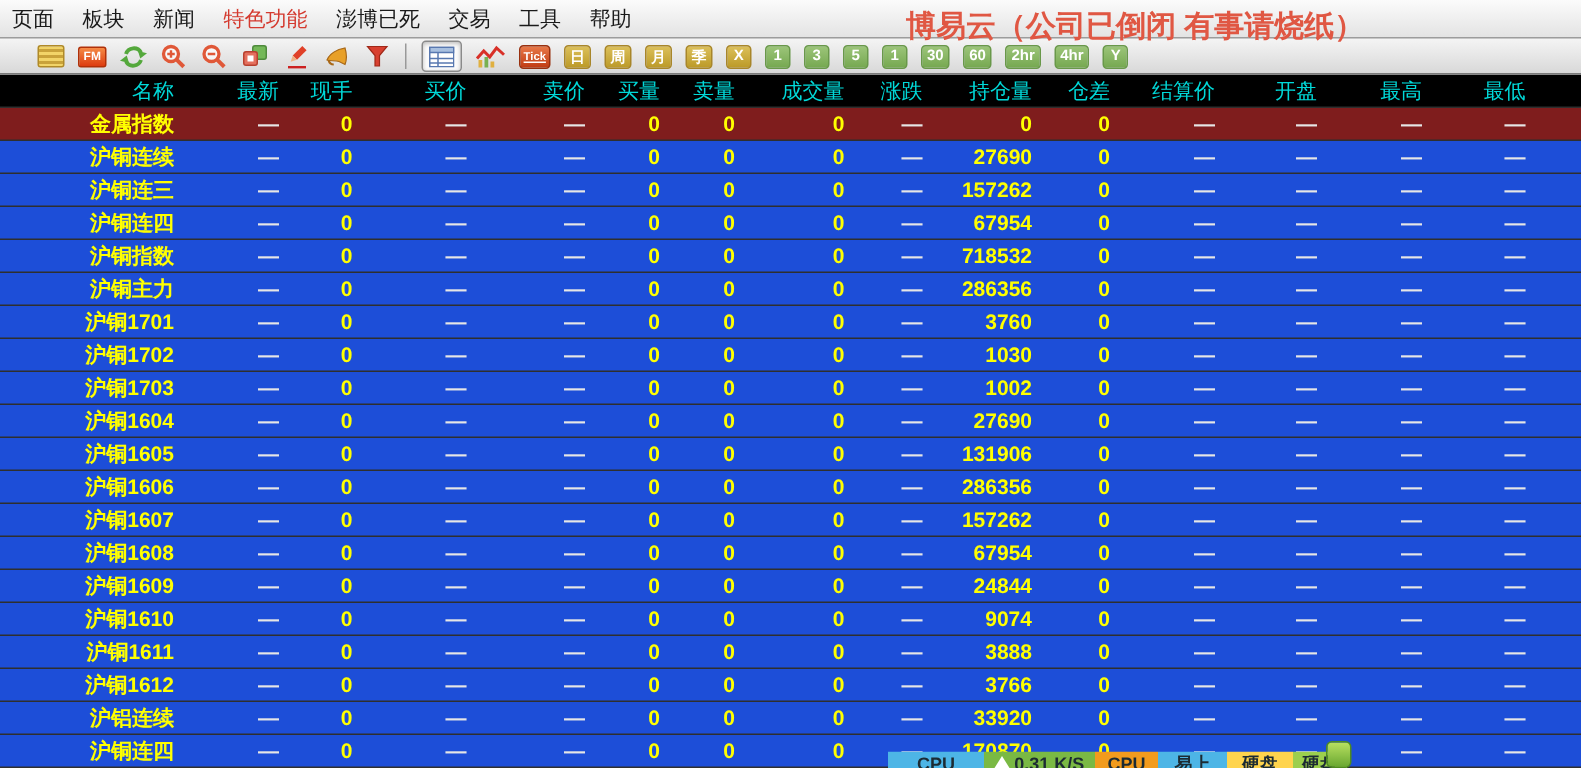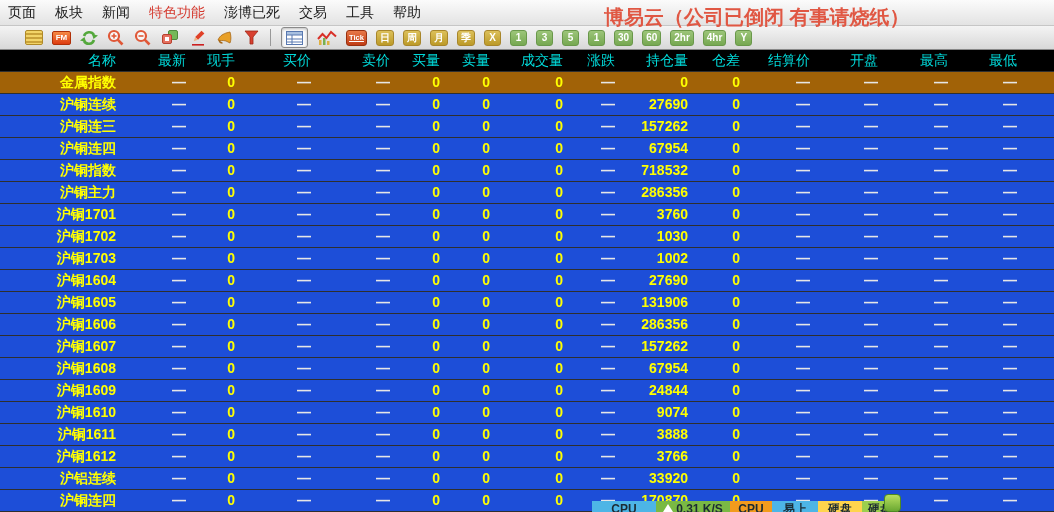--- a/index.html
+++ b/index.html
@@ -52,21 +52,21 @@
     min-width:17px; height:16px; padding:0 3px; border-radius:3px;
     color:#fff; font-size:10px; font-weight:bold;
     display:inline-flex; align-items:center; justify-content:center; cursor:pointer;
   }
   .pbtn.yellow { background:linear-gradient(#dcc05a,#bc9a28); border:1px solid #a8862a; }
   .pbtn.green  { background:linear-gradient(#9cc579,#76a851); border:1px solid #69984a; }
   
   .theader { display:flex; height:22px; background:#000; color:#00d9d9; font-size:14px;
     border-bottom:1px solid #2f2f2f; align-items:center; }
   .trow { display:flex; height:22px; align-items:center; border-bottom:1px solid #2f2f2f; background:#1d4ed8; }
-  .trow.selected { background:#a16207;align-items:flex-end; }
+  .trow.selected { background:#7f1d1d;align-items:flex-end; }
   .cell { text-align:right; padding-right:2px; overflow:hidden; white-space:nowrap; line-height:21px; }
   .cell.name { color:#ffff00; font-weight:bold; font-size:14px; }
   .cell.num  { color:#ffff00; font-weight:bold; font-size:14px; }
   .cell.dash { color:#e6e6e6; font-weight:bold; font-size:14px; }
   .c0{width:118px}.c1{width:70px}.c2{width:49px}.c3{width:76px}.c4{width:79px}
   .c5{width:50px}.c6{width:50px}.c7{width:73px}.c8{width:52px}.c9{width:73px}
   .c10{width:52px}.c11{width:70px}.c12{width:68px}.c13{width:70px}.c14{width:69px}
   
   .status-overlay {
     position:absolute; left:592px; bottom:0; height:11px; display:flex; overflow:hidden; z-index:4;

